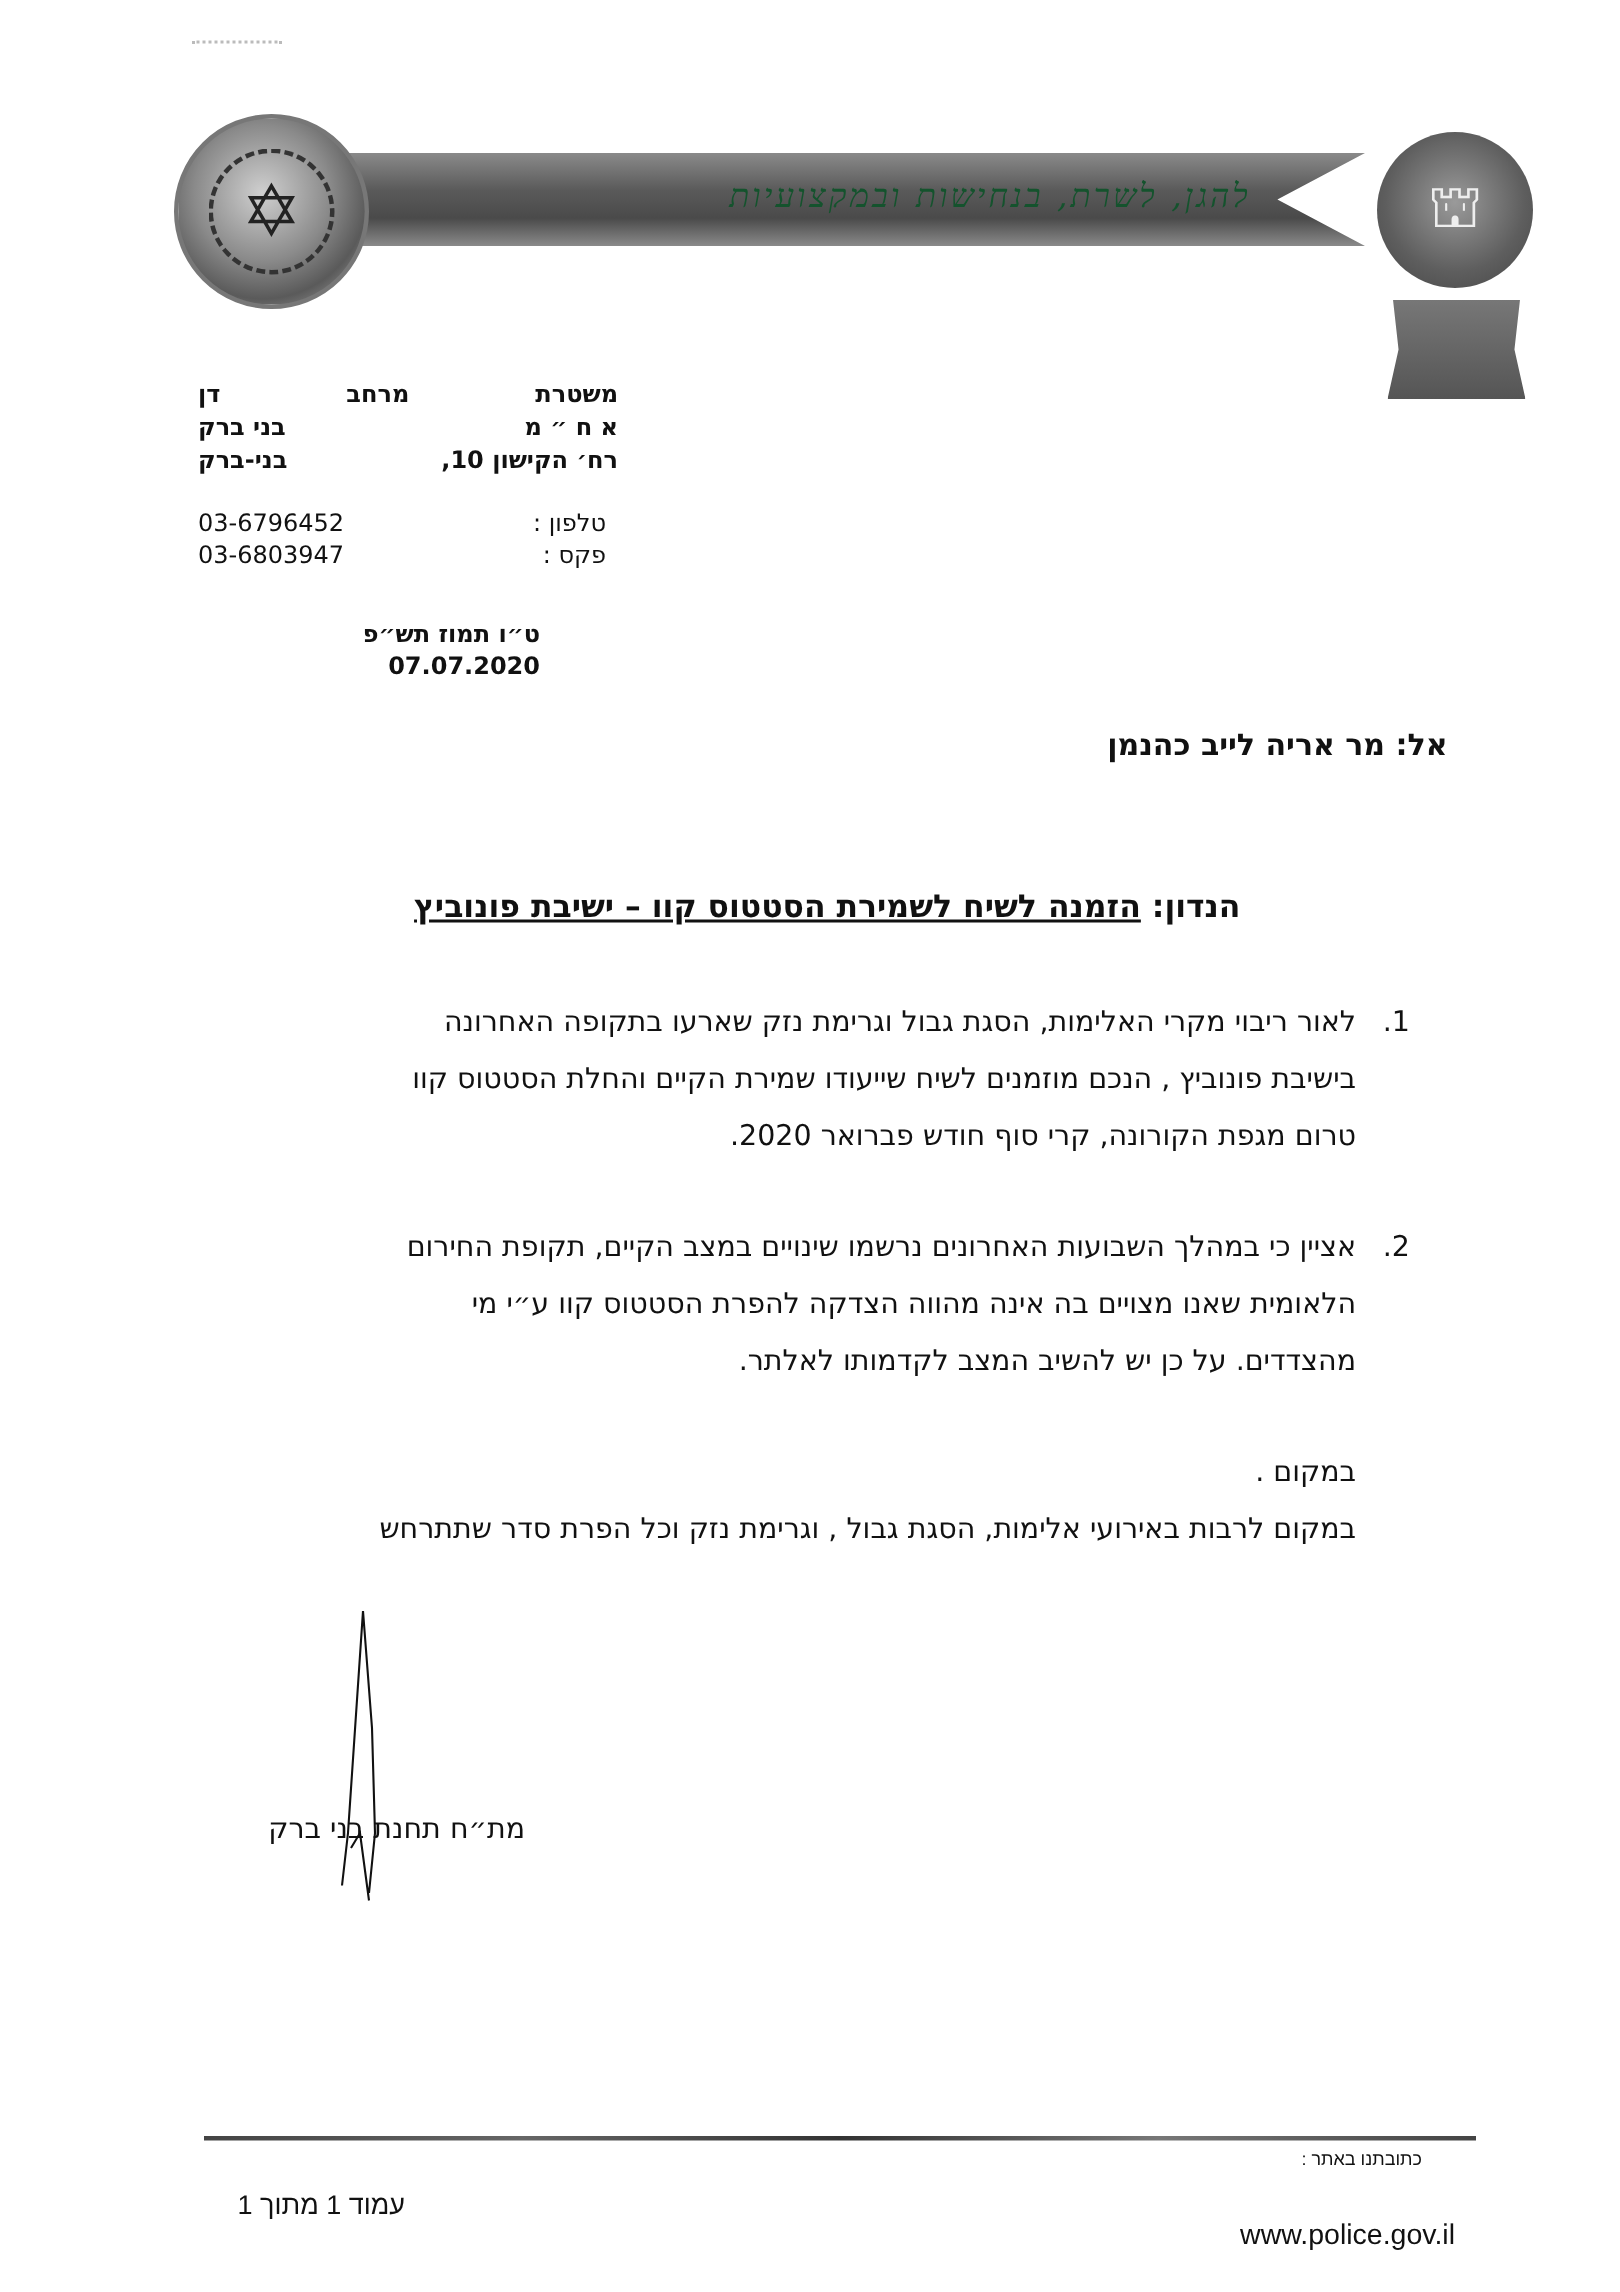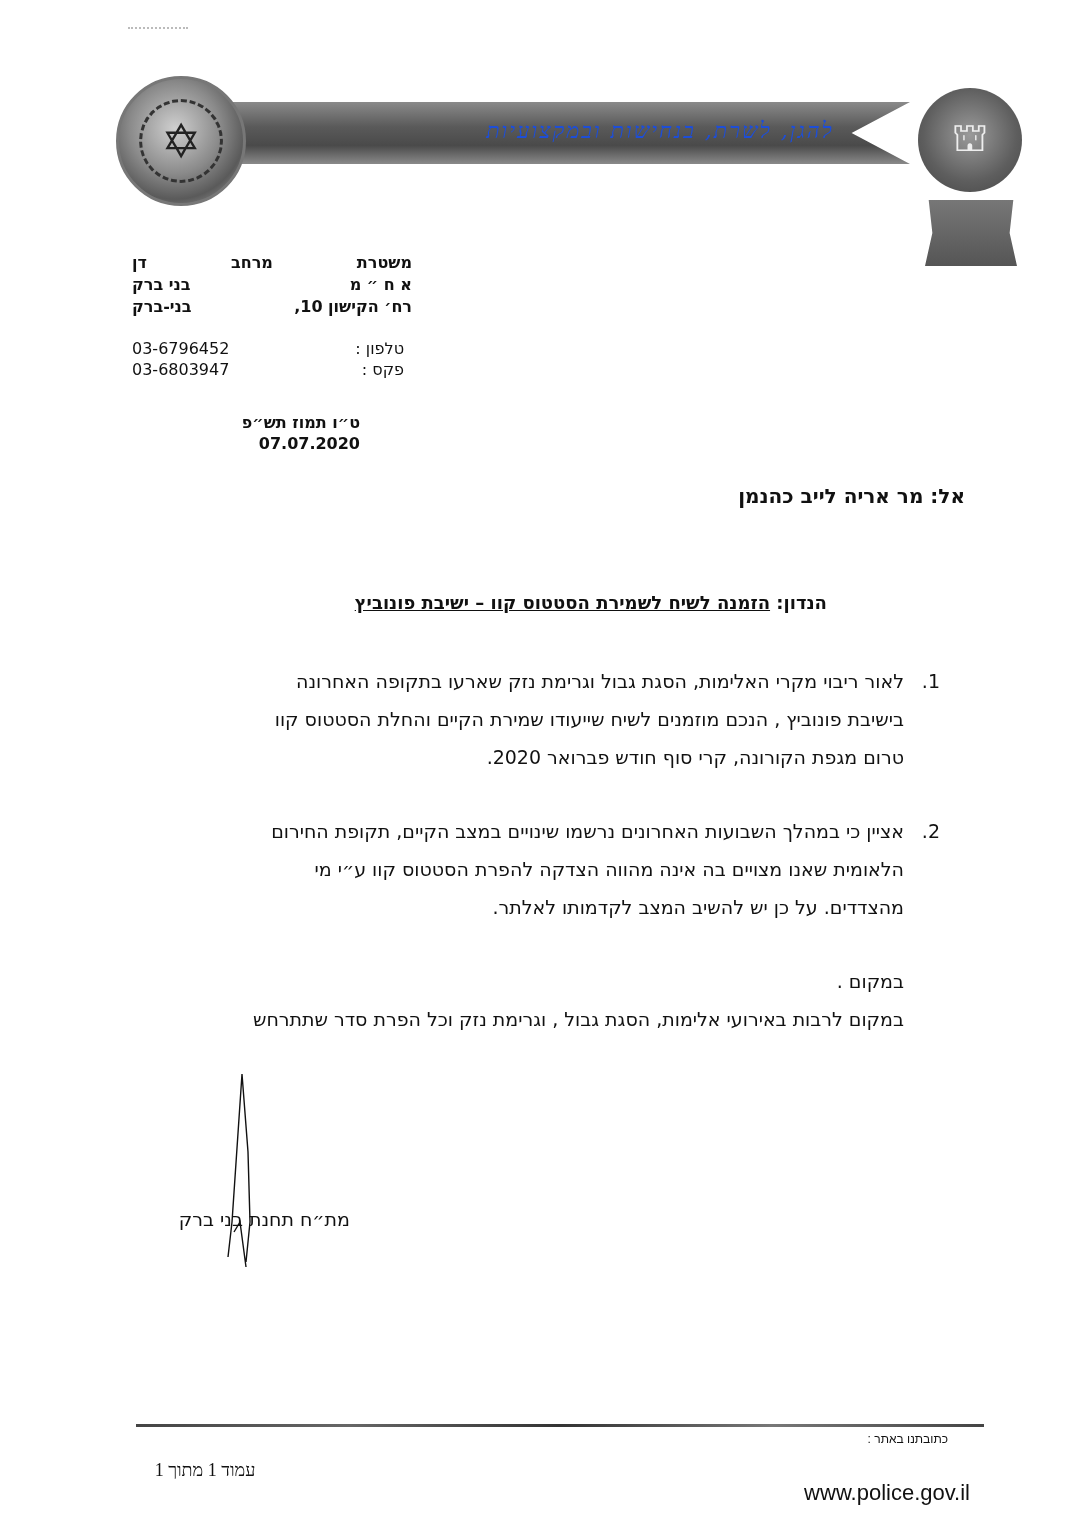--- a/index.html
+++ b/index.html
@@ -12,21 +12,21 @@
   .banner {
     left: 120px; top: 86px; width: 820px; height: 90px;
   }
   .banner-bar {
     position: absolute; left: 60px; top: 16px; width: 730px; height: 62px;
     background: linear-gradient(180deg, #8a8a8a 0%, #5a5a5a 40%, #4a4a4a 70%, #8a8a8a 100%);
     clip-path: polygon(0 0, 100% 0, 92% 50%, 100% 100%, 0 100%);
   }
   .banner-motto {
     position: absolute; left: 300px; top: 32px; width: 480px; text-align: center;
-    font-family: "DejaVu Serif", serif; font-style: italic; font-size: 22px; color: #1d4ed8;
+    font-family: "DejaVu Serif", serif; font-style: italic; font-size: 22px; color: #14532d;
     direction: rtl; letter-spacing: 2px;
   }
   .emblem-left {
     position: absolute; left: -4px; top: -10px; width: 130px; height: 130px; border-radius: 50%;
     background: radial-gradient(circle at 45% 40%, #cfcfcf 0%, #8a8a8a 45%, #5a5a5a 70%, #b0b0b0 100%);
     border: 3px solid #777; box-sizing: border-box;
   }
   .emblem-left-inner {
     position: absolute; left: 20px; top: 20px; width: 84px; height: 84px; border-radius: 50%;
     border: 3px dashed #333; box-sizing: border-box; display: flex; align-items: center; justify-content: center;
@@ -45,34 +45,34 @@
   
   .sender { left: 132px; top: 252px; width: 280px; direction: rtl; font-weight: bold; font-size: 16px; line-height: 22px; }
   .sender .row { display: flex; justify-content: space-between; }
   .contact { left: 132px; top: 338px; width: 272px; font-size: 16px; line-height: 21px; }
   .contact .row { display: flex; justify-content: space-between; direction: rtl; }
   .date-block { left: 180px; top: 380px; width: 180px; text-align: right; font-weight: bold; font-size: 16px; line-height: 21px; direction: rtl; margin-top: 32px; }
   
   .to-block { left: 560px; top: 478px; width: 405px; direction: rtl; font-weight: bold; font-size: 20px; line-height: 36px; text-align: right; }
   .to-second { padding-right: 46px; text-decoration: underline; }
   
-  .subject { left: 200px; top: 592px; width: 627px; direction: rtl; font-weight: bold; font-size: 18px; text-align: right; }
+  .subject { left: 200px; top: 592px; width: 627px; direction: rtl; font-weight: bold; font-size: 21px; text-align: right; }
   .subject .u { text-decoration: underline; }
   
   .para { left: 150px; width: 790px; direction: rtl; font-size: 19px; line-height: 38px; text-align: right; }
   .para .num { display: inline-block; width: 36px; }
   .para .line-indent { padding-right: 36px; display: block; }
   
   .sig-mark { left: 220px; top: 1072px; width: 40px; height: 200px; }
   .signature { left: 140px; top: 1200px; width: 210px; direction: rtl; font-size: 19px; line-height: 38px; text-align: right; }
   
   .footer-line { left: 136px; top: 1424px; width: 848px; height: 3px; background: linear-gradient(90deg, #444, #666, #333, #777, #444); }
   .footer-site-label { left: 780px; top: 1432px; width: 168px; direction: rtl; font-family: "Liberation Sans", sans-serif; font-size: 12px; text-align: right; }
-  .footer-page { left: 140px; top: 1460px; width: 130px; direction: rtl; font-family: Liberation Serif, serif; font-size: 18px; text-align: center; }
-  .footer-url { left: 780px; top: 1480px; width: 190px; font-family: "Liberation Sans", sans-serif; font-size: 22px; text-align: right; }
+  .footer-page { left: 140px; top: 1460px; width: 130px; direction: rtl; font-family: Liberation Sans, sans-serif; font-size: 18px; text-align: right; }
+  .footer-url { left: 780px; top: 1480px; width: 190px; font-family: "Liberation Sans", sans-serif; font-size: 19px; text-align: right; }
   .scan-dots { left: 128px; top: 27px; width: 60px; height: 4px; border-top: 2px dotted #bbb; }
 </style>
 </head>
 <body>
 
 <div class="abs scan-dots"></div>
 
 <div class="abs banner">
   <div class="banner-bar"></div>
   <div class="banner-motto">להגן, לשרת, בנחישות ובמקצועיות</div>

